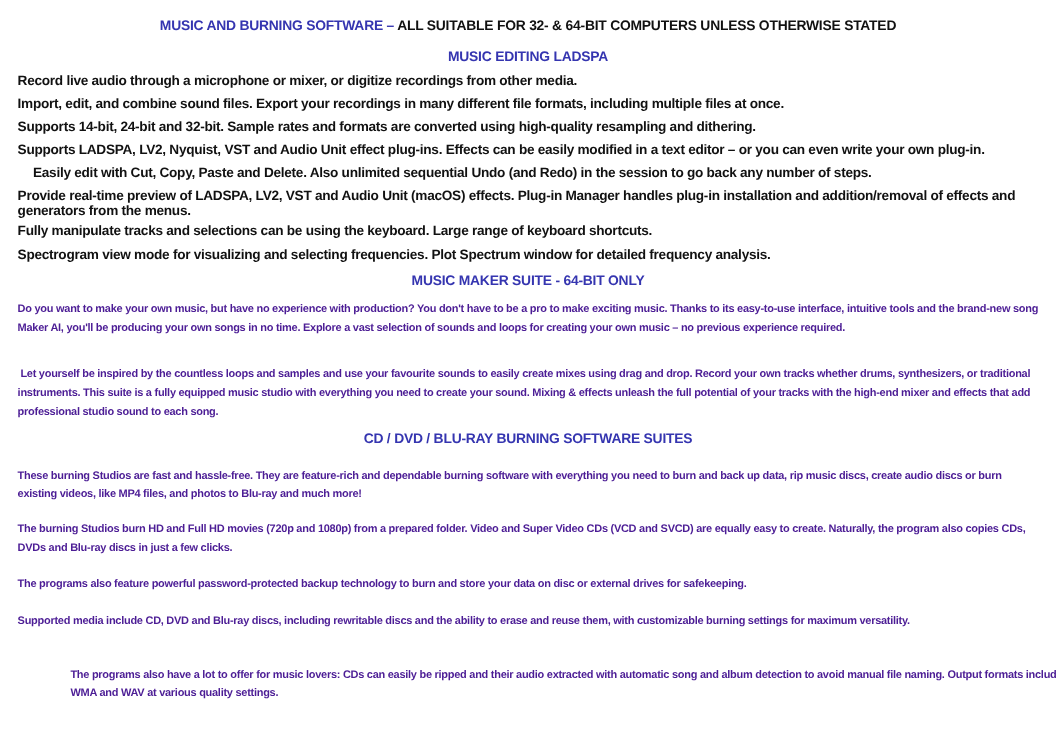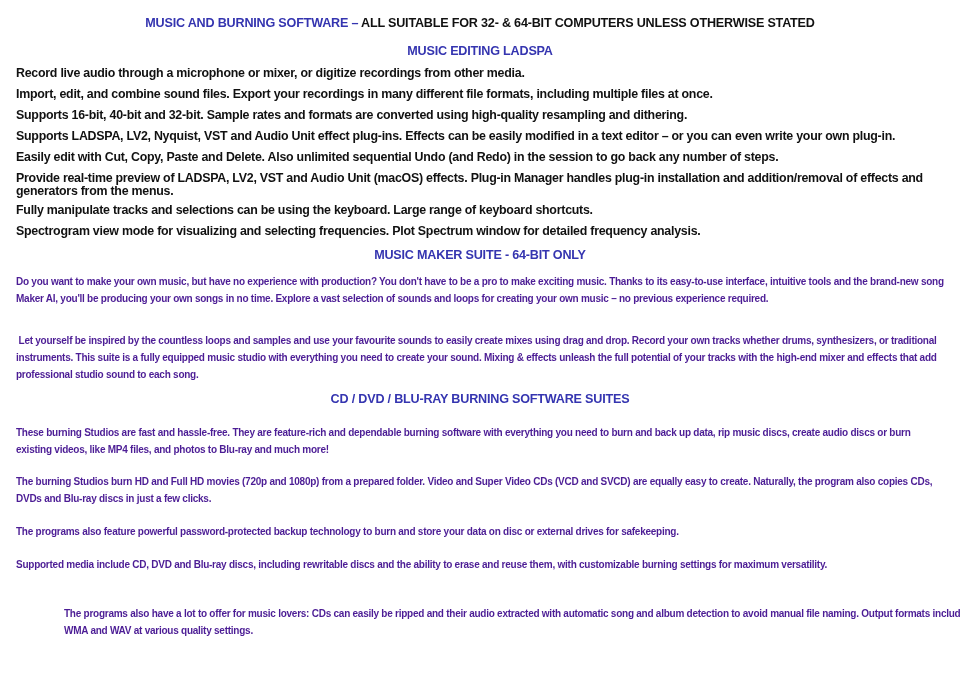--- a/index.html
+++ b/index.html
@@ -70,23 +70,23 @@
 <div class="page">
 
   <div class="title">
     <span class="blue">MUSIC AND BURNING SOFTWARE – </span><span class="black">ALL SUITABLE FOR 32- &amp; 64-BIT COMPUTERS UNLESS OTHERWISE STATED</span>
   </div>
 
   <div class="heading" style="top:44px;">MUSIC EDITING LADSPA</div>
 
   <div class="line" style="top:67px;">Record live audio through a microphone or mixer, or digitize recordings from other media.</div>
   <div class="line" style="top:88px;">Import, edit, and combine sound files. Export your recordings in many different file formats, including multiple files at once.</div>
-  <div class="line" style="top:109px;">Supports 16-bit, 40-bit and 32-bit. Sample rates and formats are converted using high-quality resampling and dithering.</div>
+  <div class="line" style="top:109px;">Supports 14-bit, 24-bit and 32-bit. Sample rates and formats are converted using high-quality resampling and dithering.</div>
   <div class="line" style="top:130px;">Supports  LADSPA, LV2, Nyquist, VST and Audio Unit effect plug-ins. Effects can be easily modified in a text editor – or you can even write your own plug-in.</div>
-  <div class="line" style="top:151px;">Easily edit with Cut, Copy, Paste and Delete. Also unlimited sequential Undo (and Redo) in the session to go back any number of steps.</div>
+  <div class="line" style="top:151px;margin-left:14px;">Easily edit with Cut, Copy, Paste and Delete. Also unlimited sequential Undo (and Redo) in the session to go back any number of steps.</div>
   <div class="line wrap" style="top:172px; width:920px;">Provide real-time preview of LADSPA, LV2, VST and Audio Unit (macOS) effects. Plug-in Manager handles plug-in installation and addition/removal of effects and generators from the menus.</div>
   <div class="line" style="top:204px;">Fully manipulate tracks and selections can be using the keyboard. Large range of keyboard shortcuts.</div>
   <div class="line" style="top:225px;">Spectrogram view mode for visualizing and selecting frequencies. Plot Spectrum window for detailed frequency analysis.</div>
 
   <div class="heading" style="top:248px;">MUSIC MAKER SUITE - 64-BIT ONLY</div>
 
   <div class="para" style="top:273px;">Do you want to make your own music, but have no experience with production? You don't have to be a pro to make exciting music. Thanks to its easy-to-use interface, intuitive tools and the brand-new song Maker AI, you'll be producing your own songs in no time. Explore a vast selection of sounds and loops for creating your own music – no previous experience required.</div>
   <div class="para" style="top:332px; white-space:pre-wrap;"> Let yourself be inspired by the countless loops and samples and use your favourite sounds to easily create mixes using drag and drop. Record your own tracks whether drums, synthesizers, or traditional instruments. This suite is a fully equipped music studio with everything you need to create your sound. Mixing &amp; effects unleash the full potential of your tracks with the high-end mixer and effects that add professional studio sound to each song.</div>
 
   <div class="heading" style="top:392px;">CD / DVD / BLU-RAY BURNING SOFTWARE SUITES</div>

